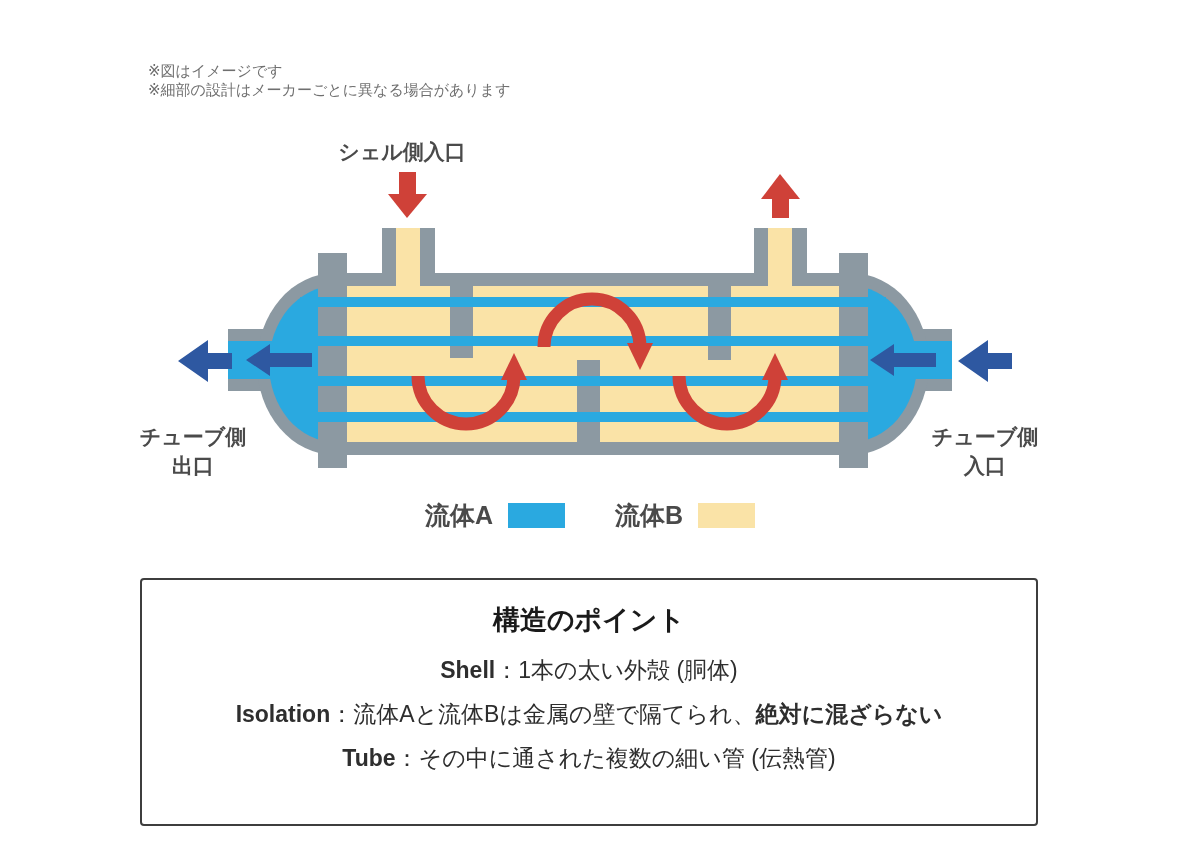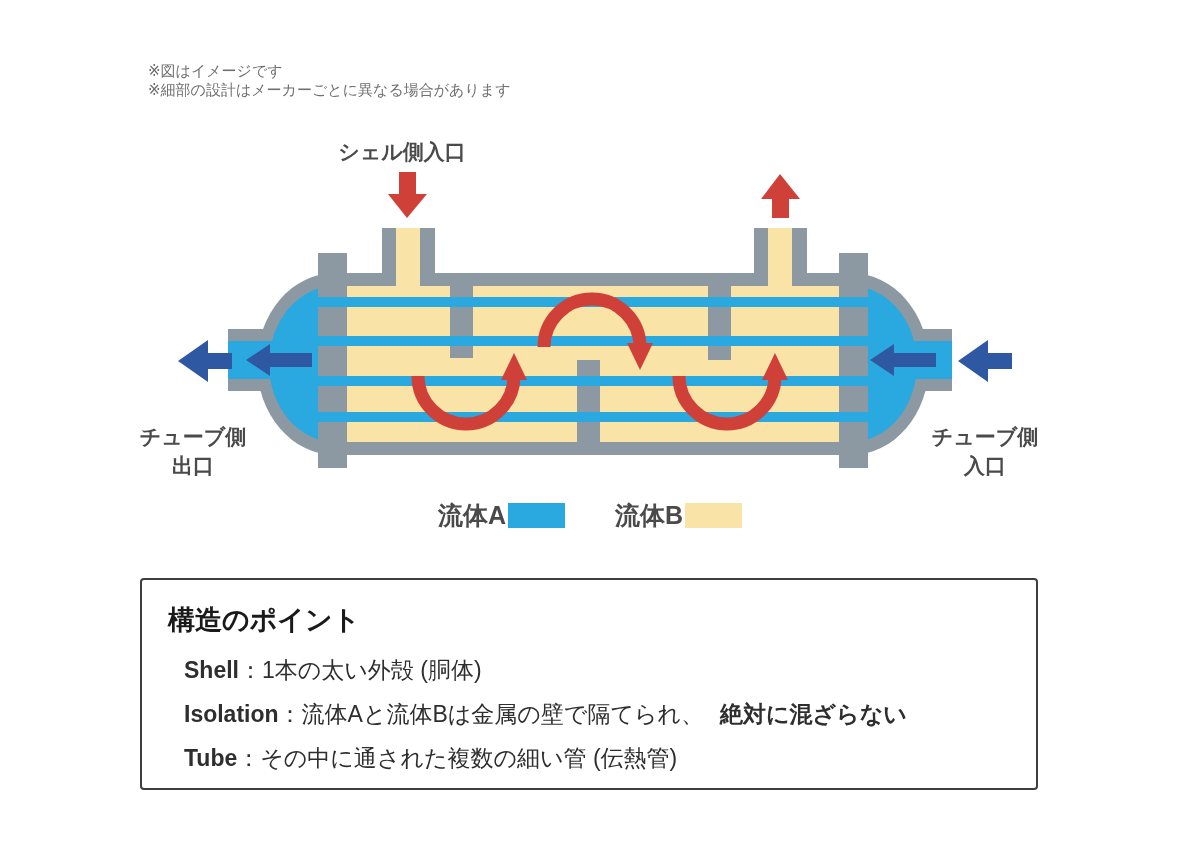--- a/index.html
+++ b/index.html
@@ -35,40 +35,41 @@
     line-height:29px;
   }
   .lbl-shell-inlet{left:292px;top:137px;}
   .lbl-shell-outlet{left:660px;top:137px;}
   .lbl-tube-outlet{left:83px;top:422px;}
   .lbl-tube-inlet{left:875px;top:422px;}
   .legend{
     position:absolute;left:0;top:499px;width:1180px;
     display:flex;justify-content:center;align-items:center;gap:50px;
   }
-  .legend-item{display:flex;align-items:center;gap:2px;}
+  .legend-item{display:flex;align-items:center;gap:15px;}
   .legend-text{font-size:25px;font-weight:600;color:var(--c-label_text);}
   .swatch{width:57px;height:25px;}
   .swatch-a{background:var(--c-fluid_a_cyan);}
   .swatch-b{background:var(--c-fluid_b_cream);}
   .points-box{
-    position:absolute;left:140px;top:578px;width:898px;height:212px;
+    position:absolute;left:140px;top:578px;width:898px;height:248px;
     box-sizing:border-box;border:2px solid var(--c-box_border);
     border-radius:4px;background:var(--c-background);
     padding:18px 26px;
+    text-align:center;
   }
   .points-title{
     font-size:27px;font-weight:bold;color:var(--c-box_title);
     margin:4px 0 17px 0;
   }
   .point-line{
     font-size:23px;color:var(--c-box_text);line-height:30px;
     margin-bottom:14px;white-space:nowrap;
   }
-  .point-term,.point-bold{font-weight:bold;margin-left:16px;}
+  .point-term,.point-bold{font-weight:bold;}
 </style>
 </head>
 <body>
 
 <div class="canvas">
 
   <div class="disclaimer"><span>※図はイメージです</span><br><span>※細部の設計はメーカーごとに異なる場合があります</span></div>
 
   <div class="dlabel lbl-shell-inlet">シェル側入口</div>
 

